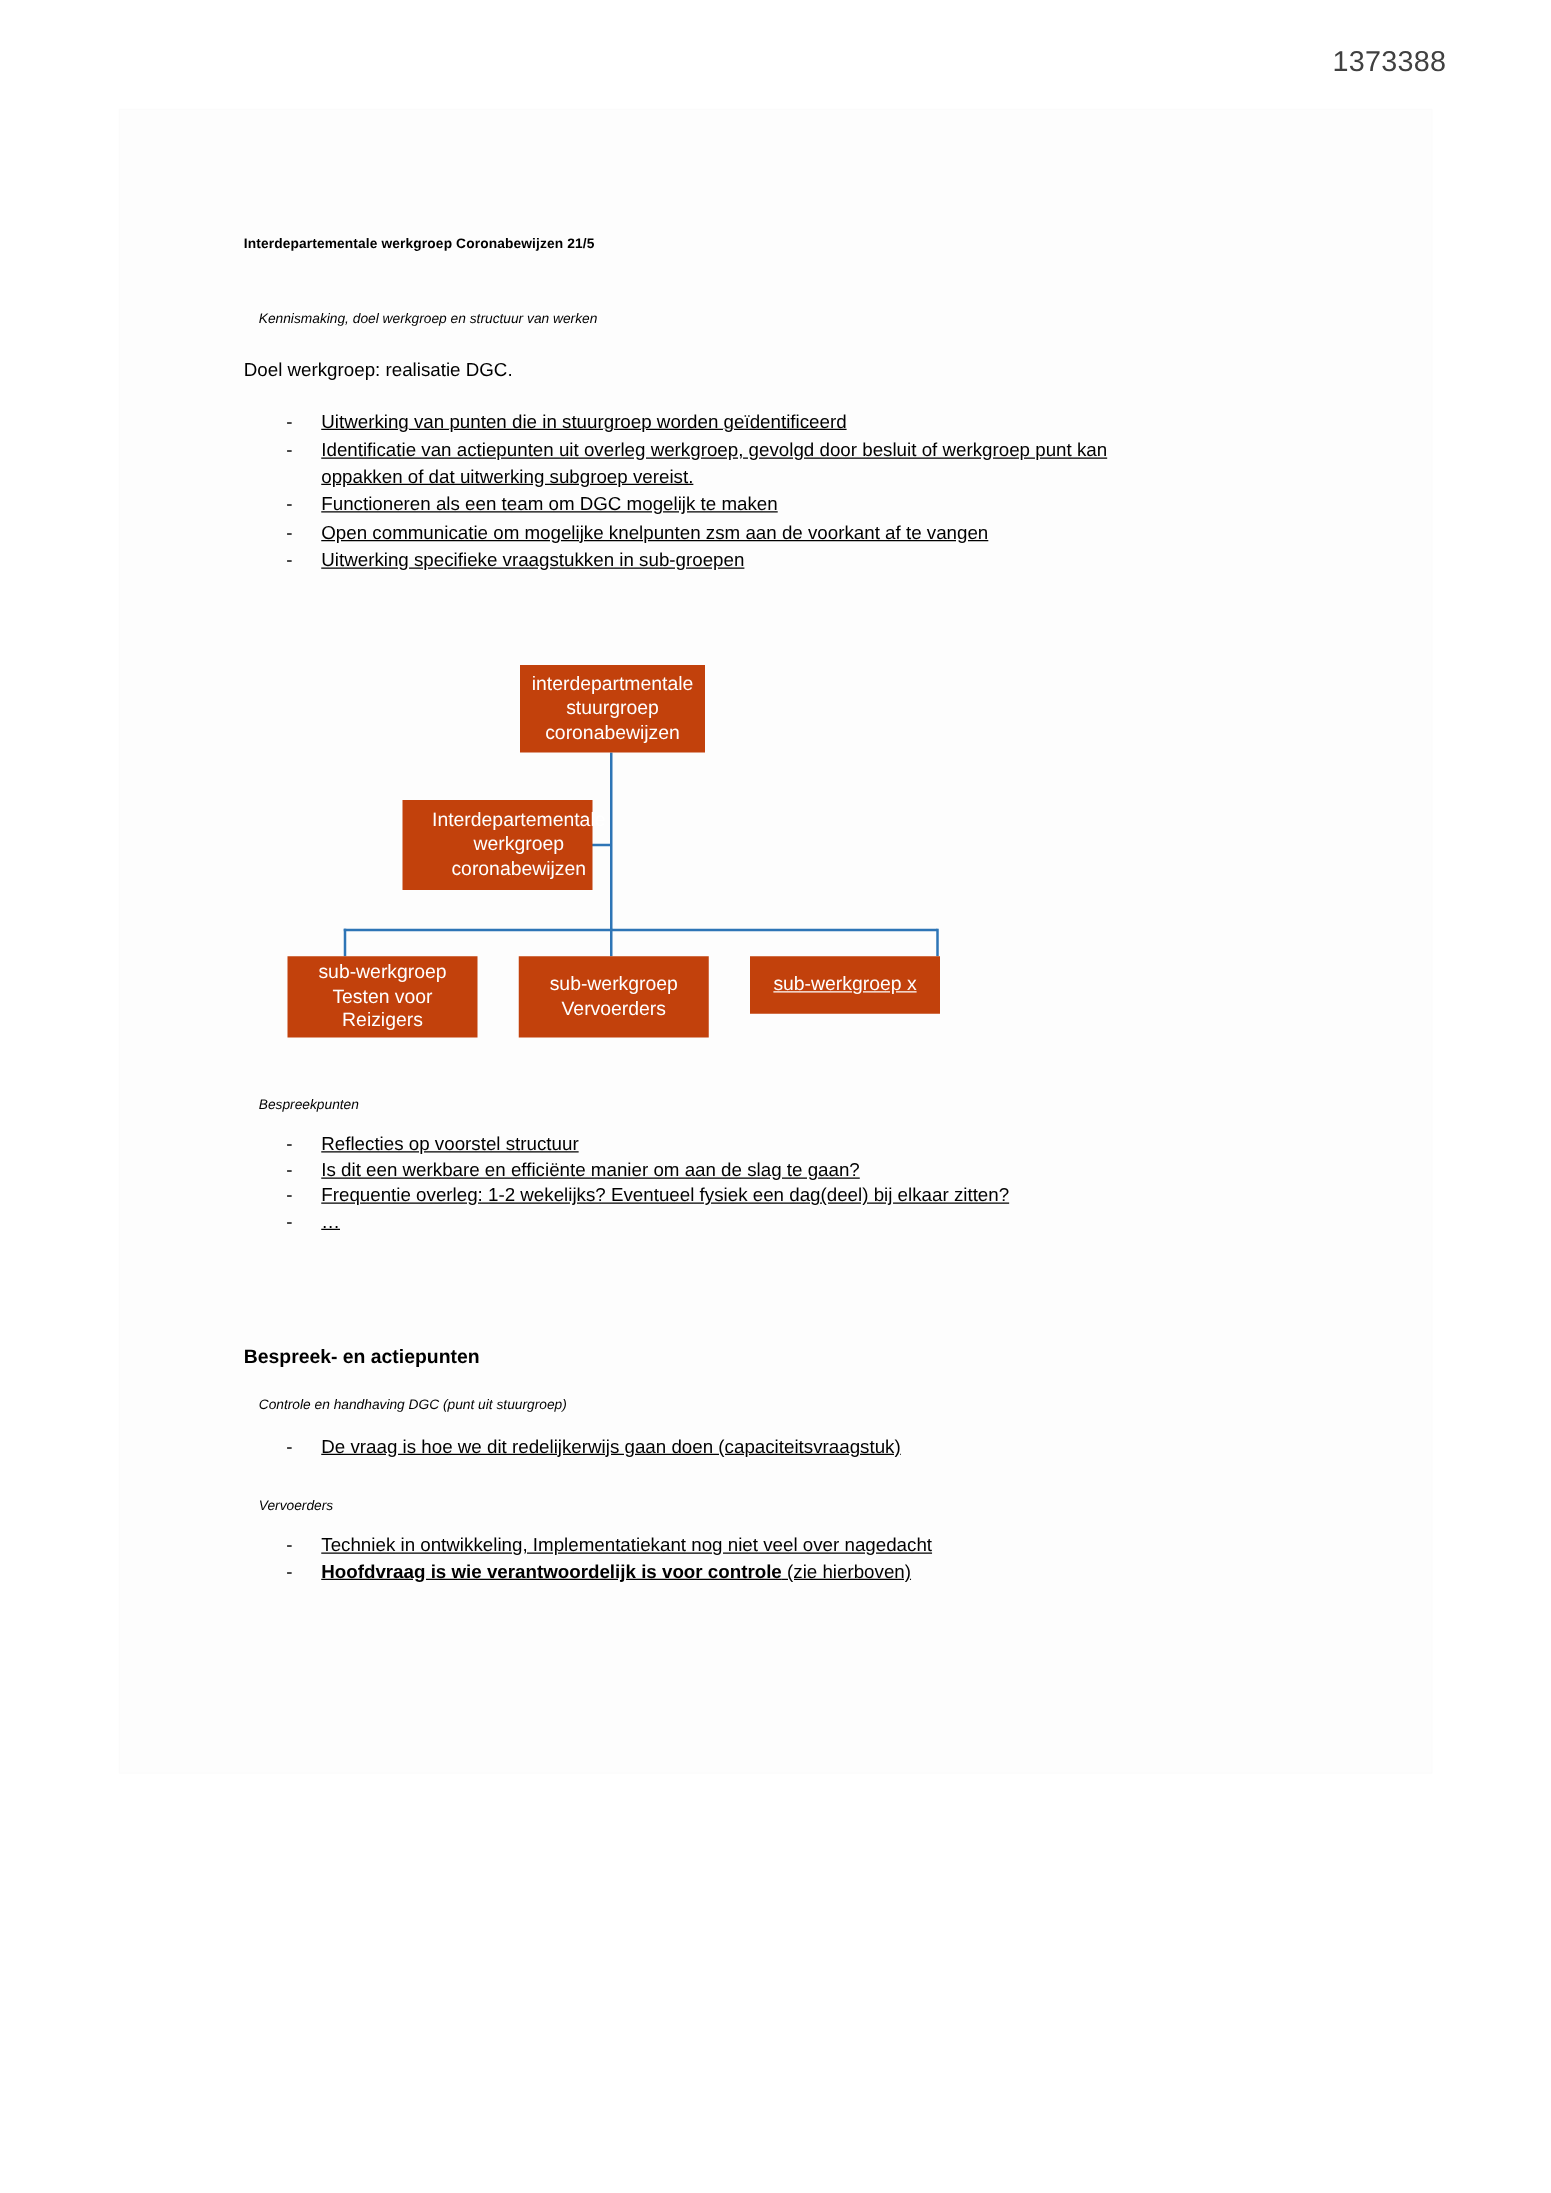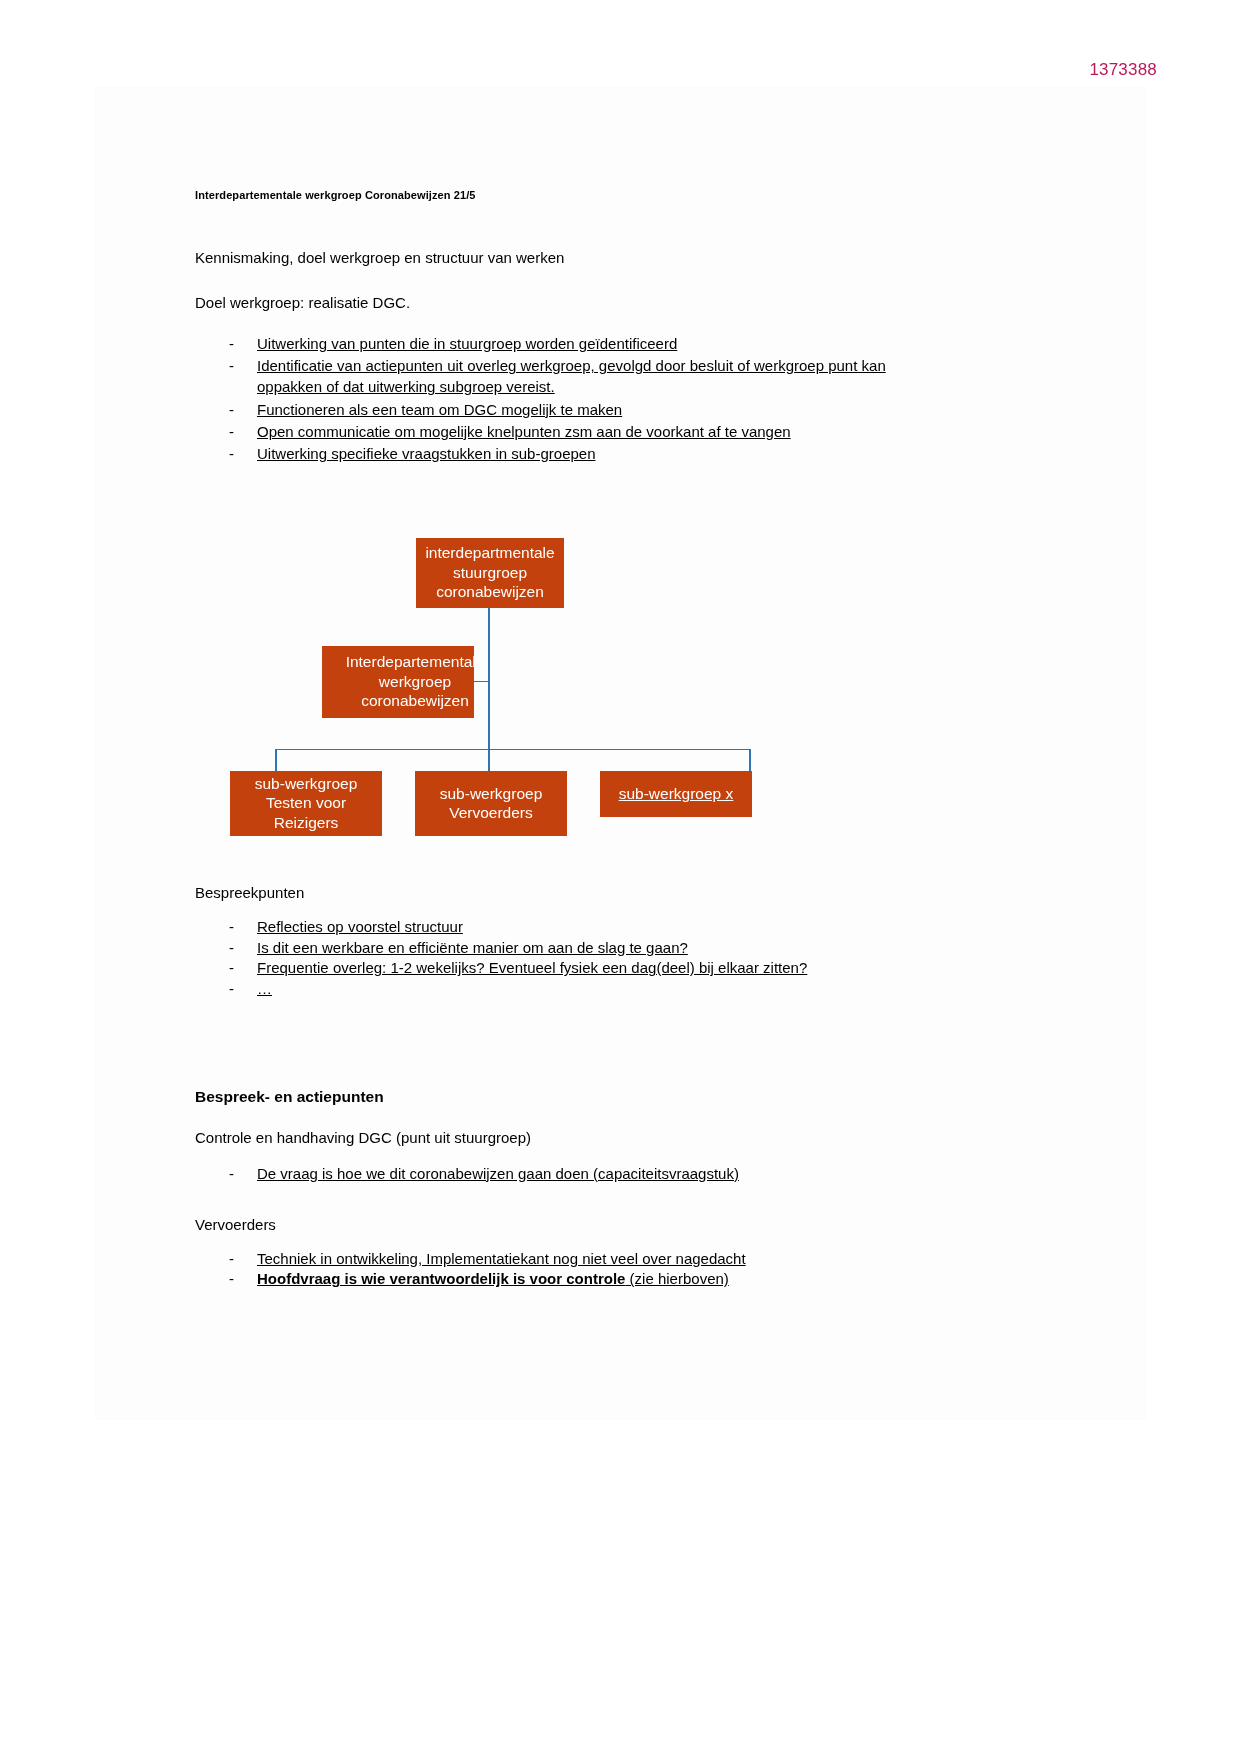--- a/index.html
+++ b/index.html
@@ -23,45 +23,46 @@
     top: 88px;
     width: 1049px;
     height: 1330px;
     background: #fdfdfd;
     box-shadow: 0 0 0 1px rgba(0,0,0,0.015);
   }
 
   .doc-id {
     position: absolute;
     right: 84px;
-    top: 60px;
-    font-size: 17px;
+    top: 36px;
+    font-size: 23px;
     font-family: "Liberation Sans", sans-serif;
-    color: #be185d;
+    color: #404040;
     letter-spacing: 0.2px;
   }
 
   .content {
     position: absolute;
     left: 195px;
     top: 188px;
     width: 740px;
   }
 
   h1.doc-title {
     font-size: 11px;
     font-weight: bold;
     margin: 0 0 46px 0;
     letter-spacing: 0.1px;
     line-height: 1.3;
   }
 
   .section-italic {
-    font-size: 15px;
-    margin: 0 0 24px 0;
+    font-size: 11px;
+    font-style: italic;
+    margin: 0 0 24px 12px;
     line-height: 1.35;
   }
 
   .para {
     font-size: 15px;
     margin: 0 0 20px 0;
     line-height: 1.35;
   }
 
   ul.dash-list {
@@ -185,21 +186,21 @@
     <li>…</li>
   </ul>
 
   <div class="gap-lg"></div>
 
   <h2 class="sub-head">Bespreek- en actiepunten</h2>
 
   <div class="section-italic" style="margin-bottom:16px;">Controle en handhaving DGC (punt uit stuurgroep)</div>
 
   <ul class="dash-list tight">
-    <li>De vraag is hoe we dit coronabewijzen gaan doen (capaciteitsvraagstuk)</li>
+    <li>De vraag is hoe we dit redelijkerwijs gaan doen (capaciteitsvraagstuk)</li>
   </ul>
 
   <div class="gap-md"></div>
 
   <div class="section-italic" style="margin-bottom:14px;">Vervoerders</div>
 
   <ul class="dash-list tight">
     <li>
       <span>Techniek in ontwikkeling, Implementatiekant nog niet veel over nagedacht</span>
     </li>

